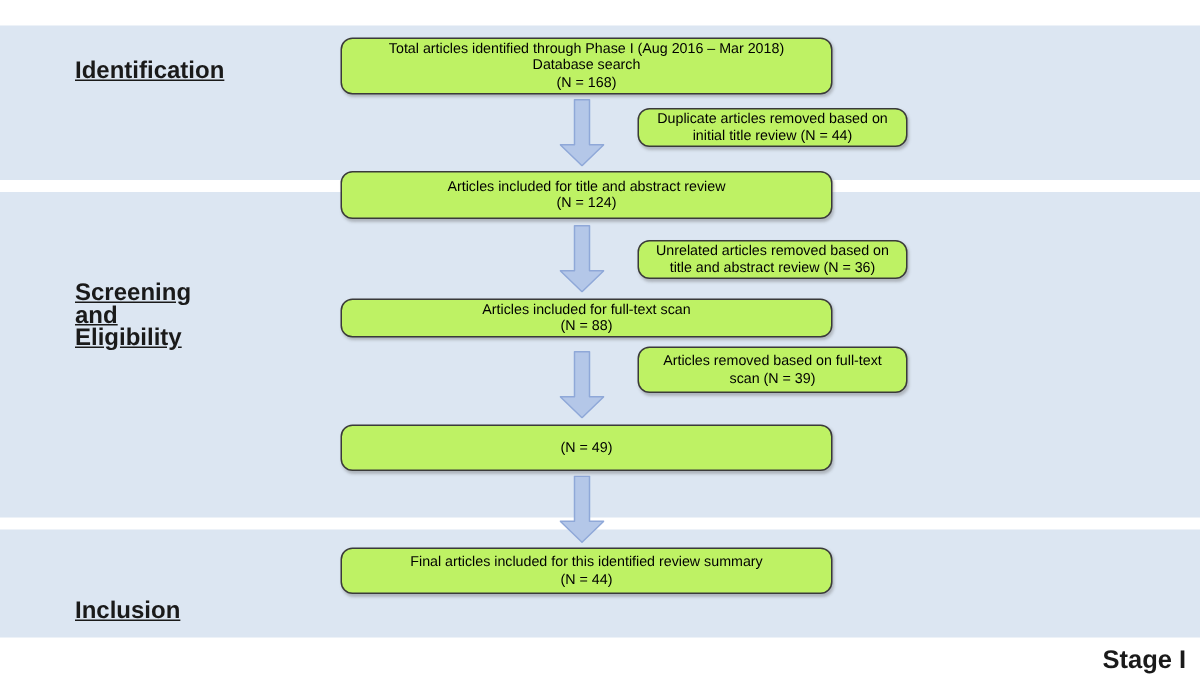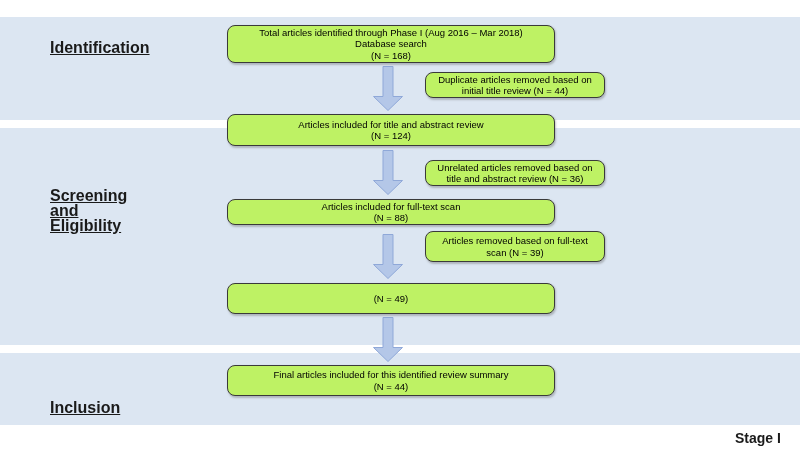--- a/index.html
+++ b/index.html
@@ -83,21 +83,21 @@
     fill: var(--arrow-fill);
     stroke: var(--arrow-stroke);
     stroke-width: 1;
     stroke-linejoin: round;
   }
   .stage-label {
     position: absolute;
     top: 430px;
     left: 735px;
     font-weight: bold;
-    font-size: 14px;
+    font-size: 17px;
     color: var(--text-color);
     z-index: 3;
   }
 </style>
 </head>
 <body>
 
 <div class="canvas">
 
   <div class="band band1"></div>

